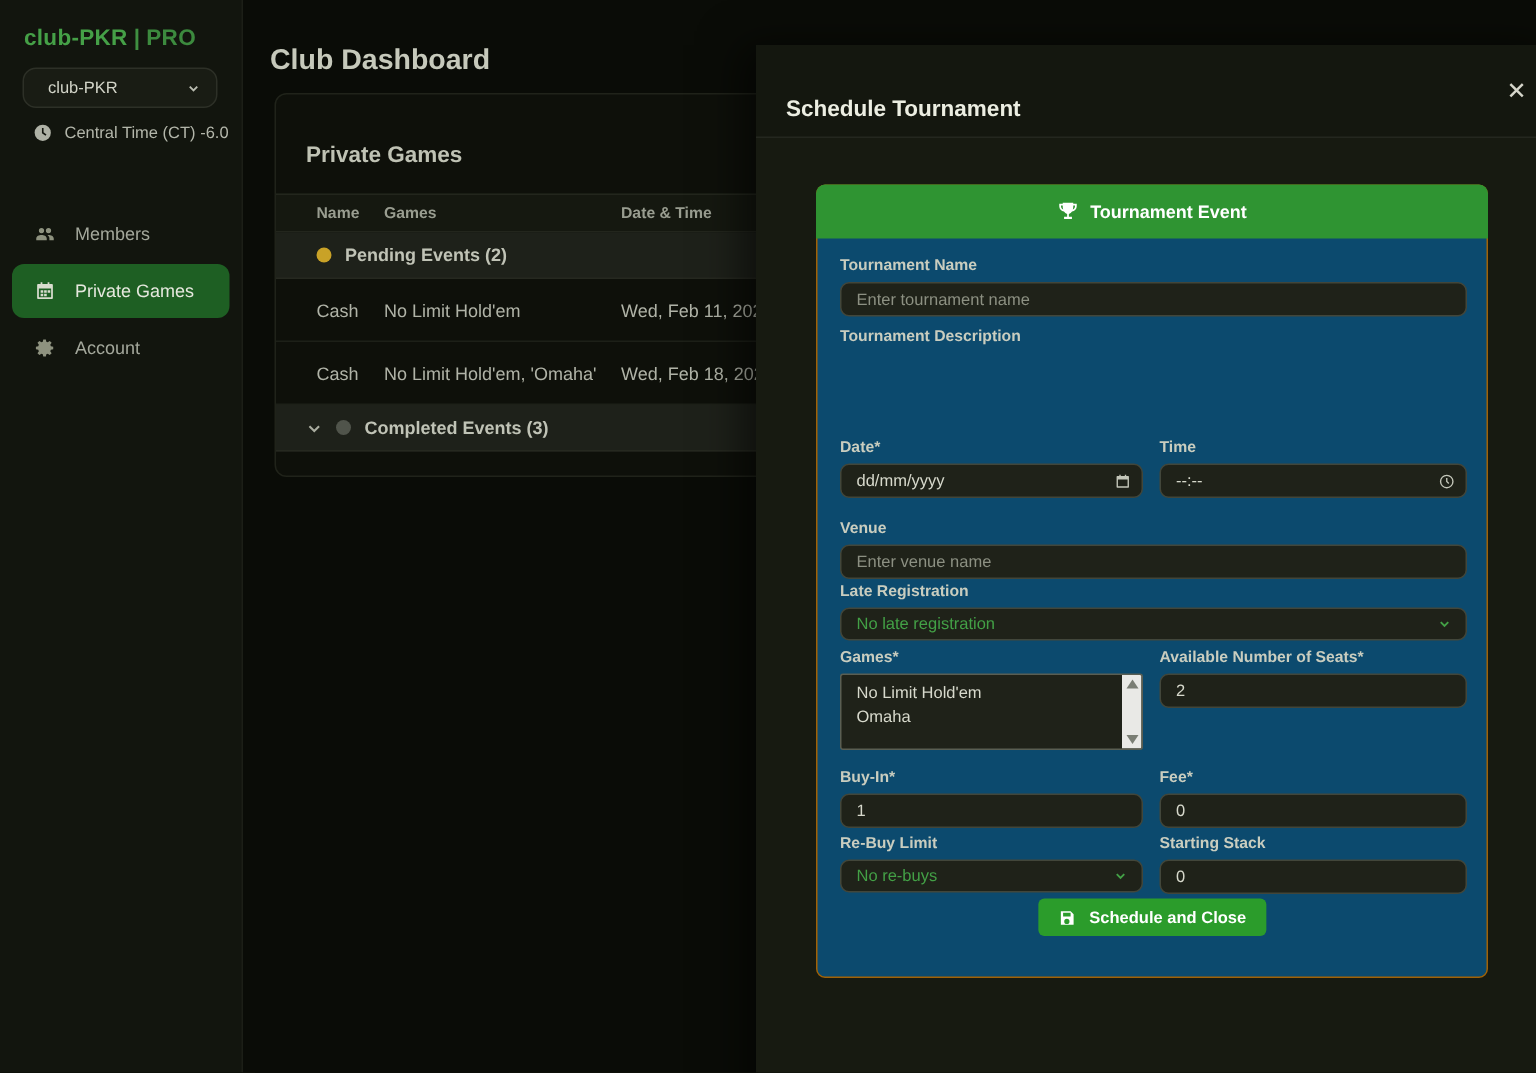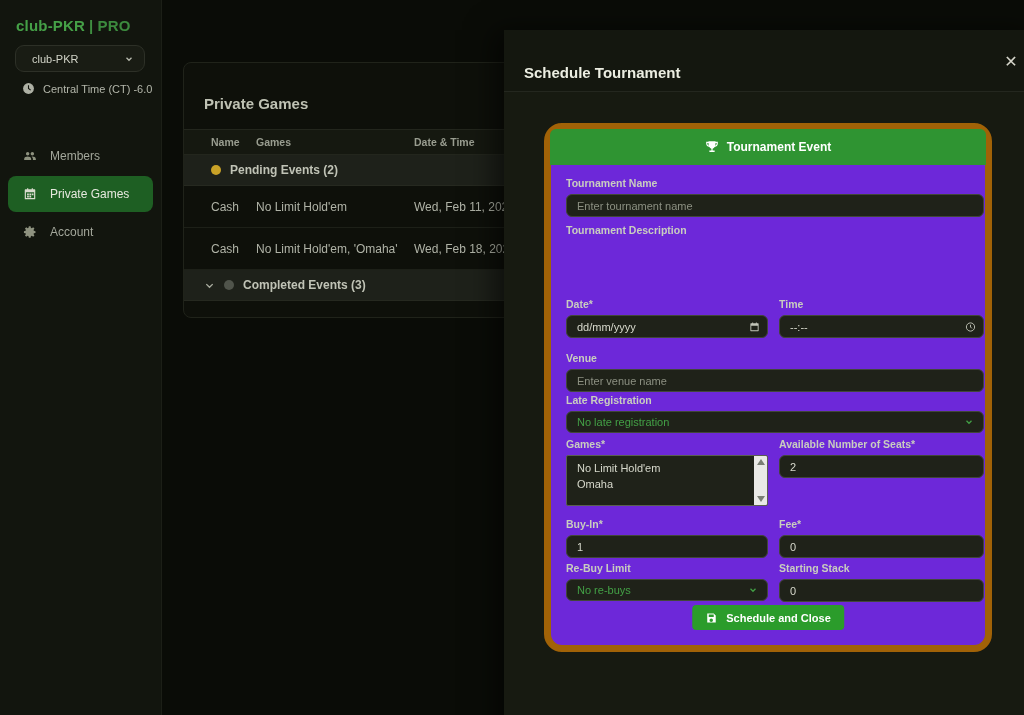--- a/index.html
+++ b/index.html
@@ -42,22 +42,22 @@
   .tdata .c{white-space:nowrap;overflow:hidden;}
 
   
   .modal{position:absolute;left:504px;top:0;width:536px;height:715px;background:#171a11;
     box-shadow:-10px 0 26px rgba(0,0,0,.55);margin-top:30px;}
   .modal-header{position:absolute;left:0;right:0;top:0;height:61px;background:#14170f;border-bottom:1px solid rgba(255,255,255,.07);}
   .modal-title{position:absolute;left:20px;top:22px;font-size:15px;font-weight:bold;color:#eceee2;}
   .modal-close{position:absolute;right:17px;top:19px;width:24px;height:24px;display:flex;align-items:center;
     justify-content:center;color:#d6d6cb;font-size:16px;cursor:pointer;}
 
-  .form-card{position:absolute;left:40px;top:93px;width:448px;height:529px;background:#6d28d9;
-    border:7px solid #a16207;border-radius:18px;box-sizing:border-box;}
+  .form-card{position:absolute;left:40px;top:93px;width:448px;height:529px;background:#0c4a6e;
+    border:1px solid #a16207;border-radius:6px;box-sizing:border-box;}
   .banner{position:absolute;left:-1px;right:-1px;top:-1px;height:36px;background:#2f9432;border-radius:6px 6px 0 0;
     color:#fff;display:flex;align-items:center;justify-content:center;gap:8px;font-size:12px;font-weight:bold;}
   .banner svg{width:14px;height:14px;fill:#fff;}
 
   .fld{position:absolute;}
   .fld label{display:block;font-size:10.5px;font-weight:bold;color:#c9cdbf;margin-bottom:5px;}
   .inp{width:100%;height:23px;box-sizing:border-box;background:#1f2219;border:1px solid #42463a;border-radius:6px;
     color:#d7d9cc;font-size:11px;padding:0 10px;font-family:"Liberation Sans",sans-serif;outline:none;}
   .inp::placeholder{color:#8c9082;}
   textarea.inp{height:48px;padding-top:6px;resize:none;}
@@ -127,20 +127,21 @@
       </div>
       <div class="nav-item">
         <svg viewBox="0 0 24 24">
             <path d="M12 8a4 4 0 1 0 0 8 4 4 0 0 0 0-8zm9.4 5.5v-3l-2.7-.5a7 7 0 0 0-.7-1.6l1.6-2.3-2.2-2.2-2.3 1.6a7 7 0 0 0-1.6-.7L13 2.2h-3l-.5 2.6c-.6.2-1.1.4-1.6.7L5.6 3.9 3.4 6.1 5 8.4c-.3.5-.5 1-.7 1.6l-2.7.5v3l2.7.5c.2.6.4 1.1.7 1.6l-1.6 2.3 2.2 2.2 2.3-1.6c.5.3 1 .5 1.6.7l.5 2.6h3l.5-2.6c.6-.2 1.1-.4 1.6-.7l2.3 1.6 2.2-2.2-1.6-2.3c.3-.5.5-1 .7-1.6l2.7-.5z"></path>
           </svg>
         <span>Account</span>
       </div>
     </nav>
   </aside>
 
+  <h1 class="main-title">Club Dashboard</h1>
 
   <section class="card">
     <h2 class="card-title">Private Games</h2>
     <div class="tbl">
       <div class="trow thead">
         <span class="c">Name</span>
         <span class="c">Games</span>
         <span class="c">Date &amp; Time</span>
       </div>
       <div class="tgroup">

